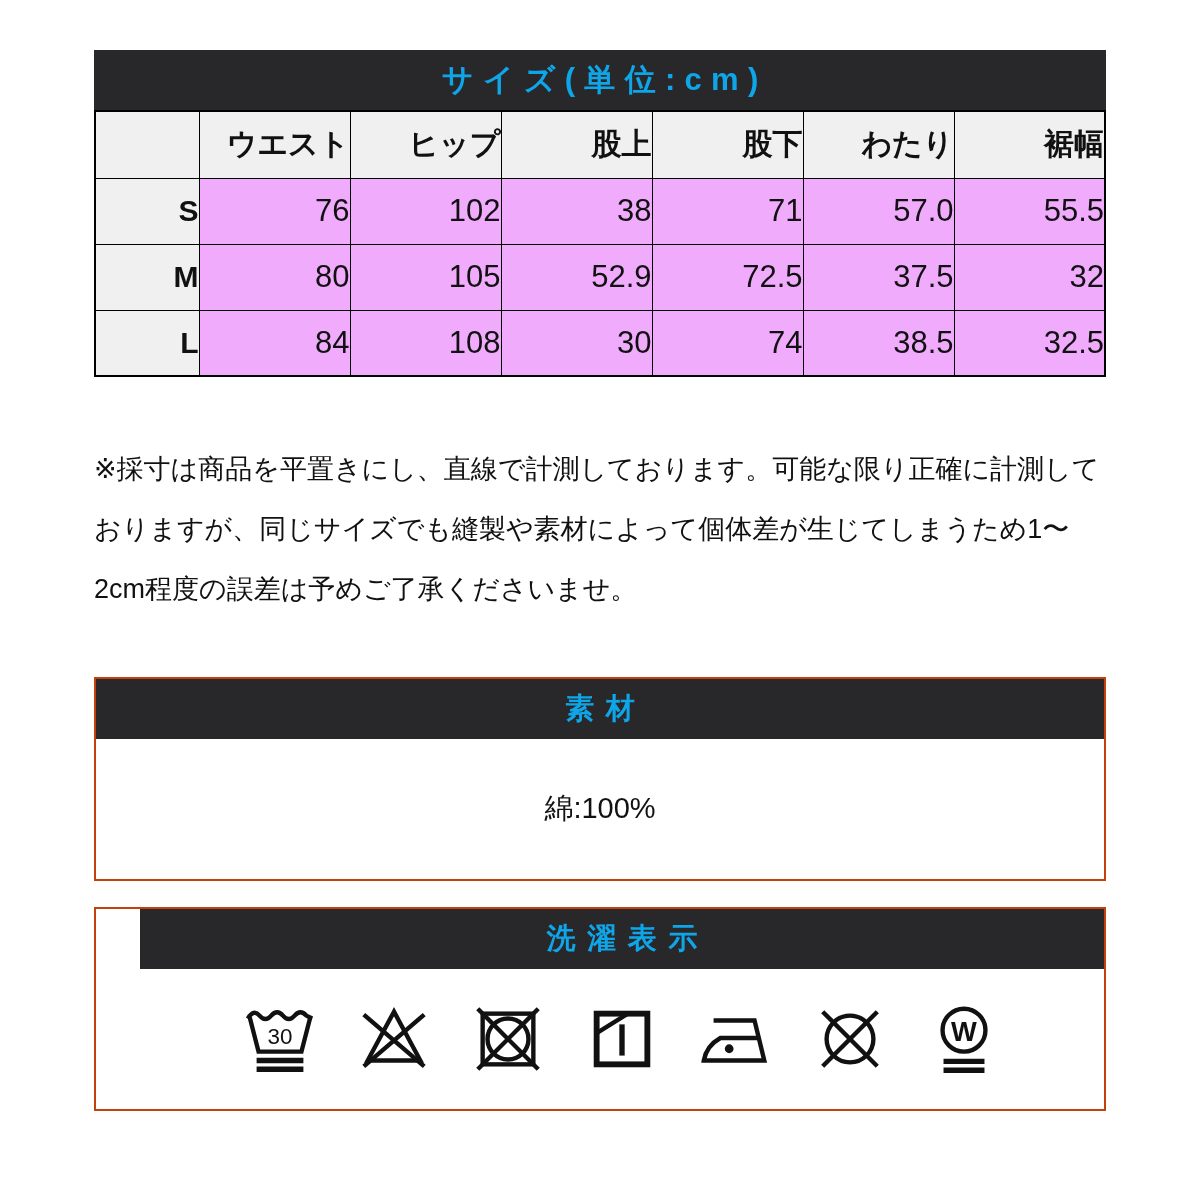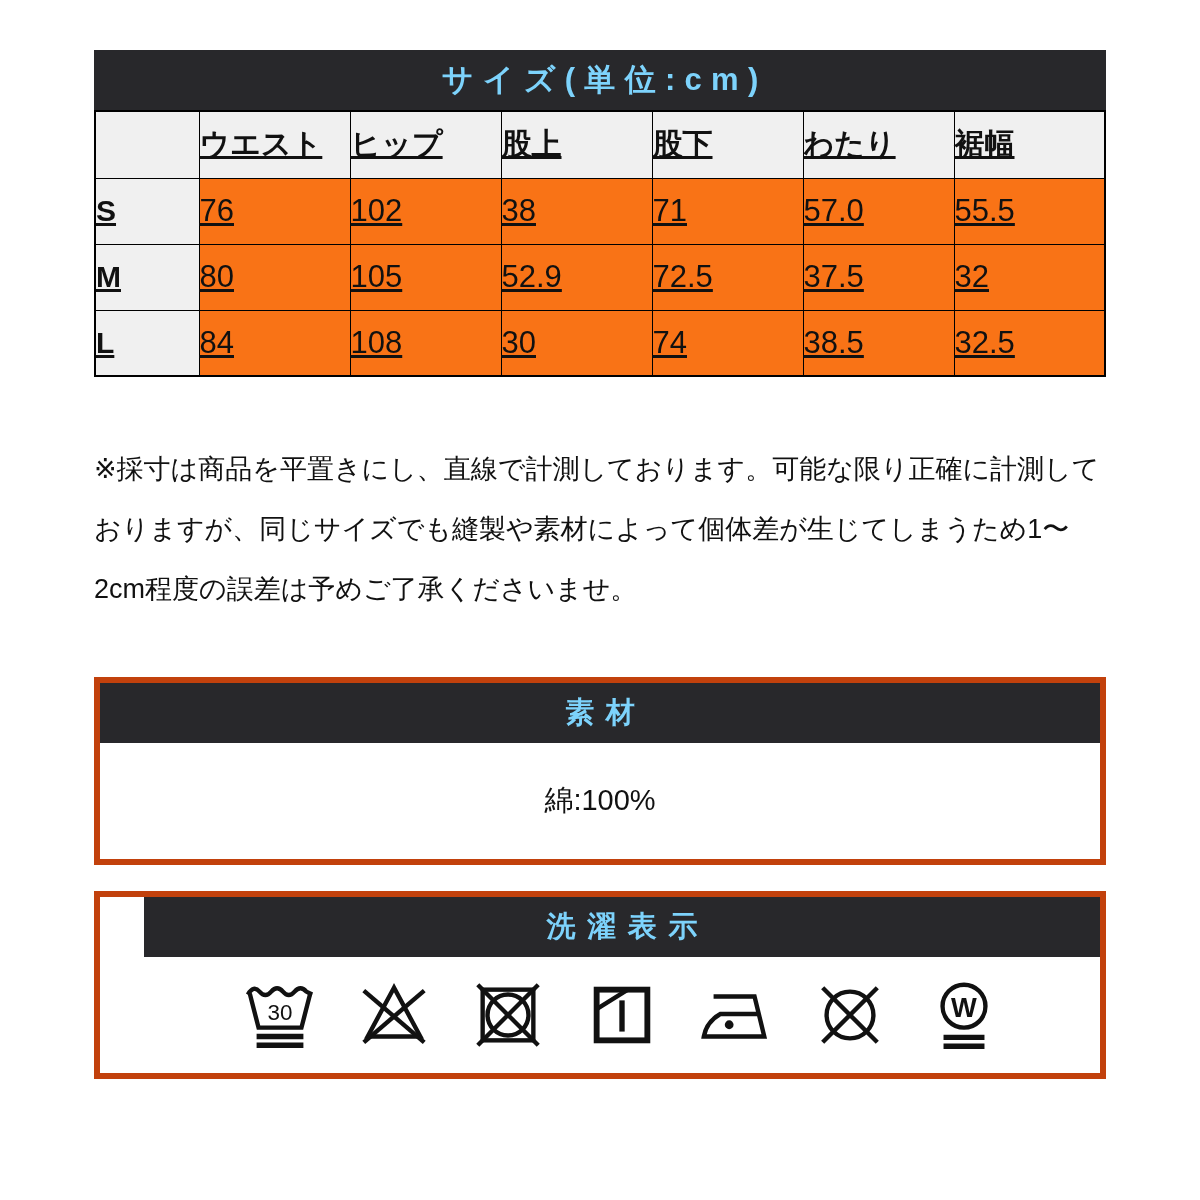--- a/index.html
+++ b/index.html
@@ -9,21 +9,21 @@
     height: 1200px;
     background: #ffffff;
     color: #111111;
     font-family: "Liberation Sans", "DejaVu Sans", sans-serif;
   }
   .page { width: 1012px; margin: 0 auto; padding-top: 50px; }
 
   
   .black-bar {
     background: #28282b;
-    color: #7dd3fc;
+    color: #0ea5e9;
     display: flex;
     align-items: center;
     justify-content: center;
     font-weight: bold;
   }
   .size-title-bar {
     height: 60px;
     font-size: 31px;
     letter-spacing: 0.30em;
     text-indent: 0.30em;
@@ -32,65 +32,64 @@
   
   table.size-table {
     width: 100%;
     border-collapse: collapse;
     table-layout: fixed;
     border: 2px solid #000;
   }
   table.size-table col.col-label { width: 104px; }
   table.size-table th, table.size-table td {
     border: 1px solid #000;
-    text-align: left;
+    text-align: right;
     vertical-align: middle;
     padding: 0;
-    text-decoration: underline;
   }
   table.size-table thead th {
     height: 67px;
     background: #f0f0f0;
     font-size: 30px;
     font-weight: bold;
   }
   table.size-table tbody th {
     height: 66px;
     background: #f0f0f0;
     font-size: 30px;
     font-weight: bold;
   }
   table.size-table tbody td {
-    background: #f97316;
+    background: #f0abfc;
     font-size: 31px;
     font-weight: normal;
   }
 
   
   .note {
     margin: 0;
     font-size: 27px;
     line-height: 60px;
     color: #111;
   }
   .note-measure { margin-top: 62px; white-space: pre-line; }
   .note-maker   { margin-top: 36px; }
 
   
-  .box { border: 6px solid #c2410c; background: #fff; }
+  .box { border: 2px solid #c2410c; background: #fff; }
   .box-material { margin-top: 58px; }
   .box-laundry  { margin-top: 26px; padding-left: 44px; }
   .box-header {
     height: 60px;
     font-size: 29px;
     letter-spacing: 0.40em;
     text-indent: 0.40em;
   }
   .box-body {
-    height: 116px;
+    height: 140px;
     display: flex;
     align-items: center;
     justify-content: center;
   }
   .material-text { font-size: 29px; }
 
   .icons-row { gap: 36px; }
   svg.care-icon { width: 78px; height: 78px; display: block; }
   svg.care-icon .s  { stroke: #111; stroke-width: 4.5; fill: none; }
   svg.care-icon .s6 { stroke: #111; stroke-width: 6;   fill: none; }

